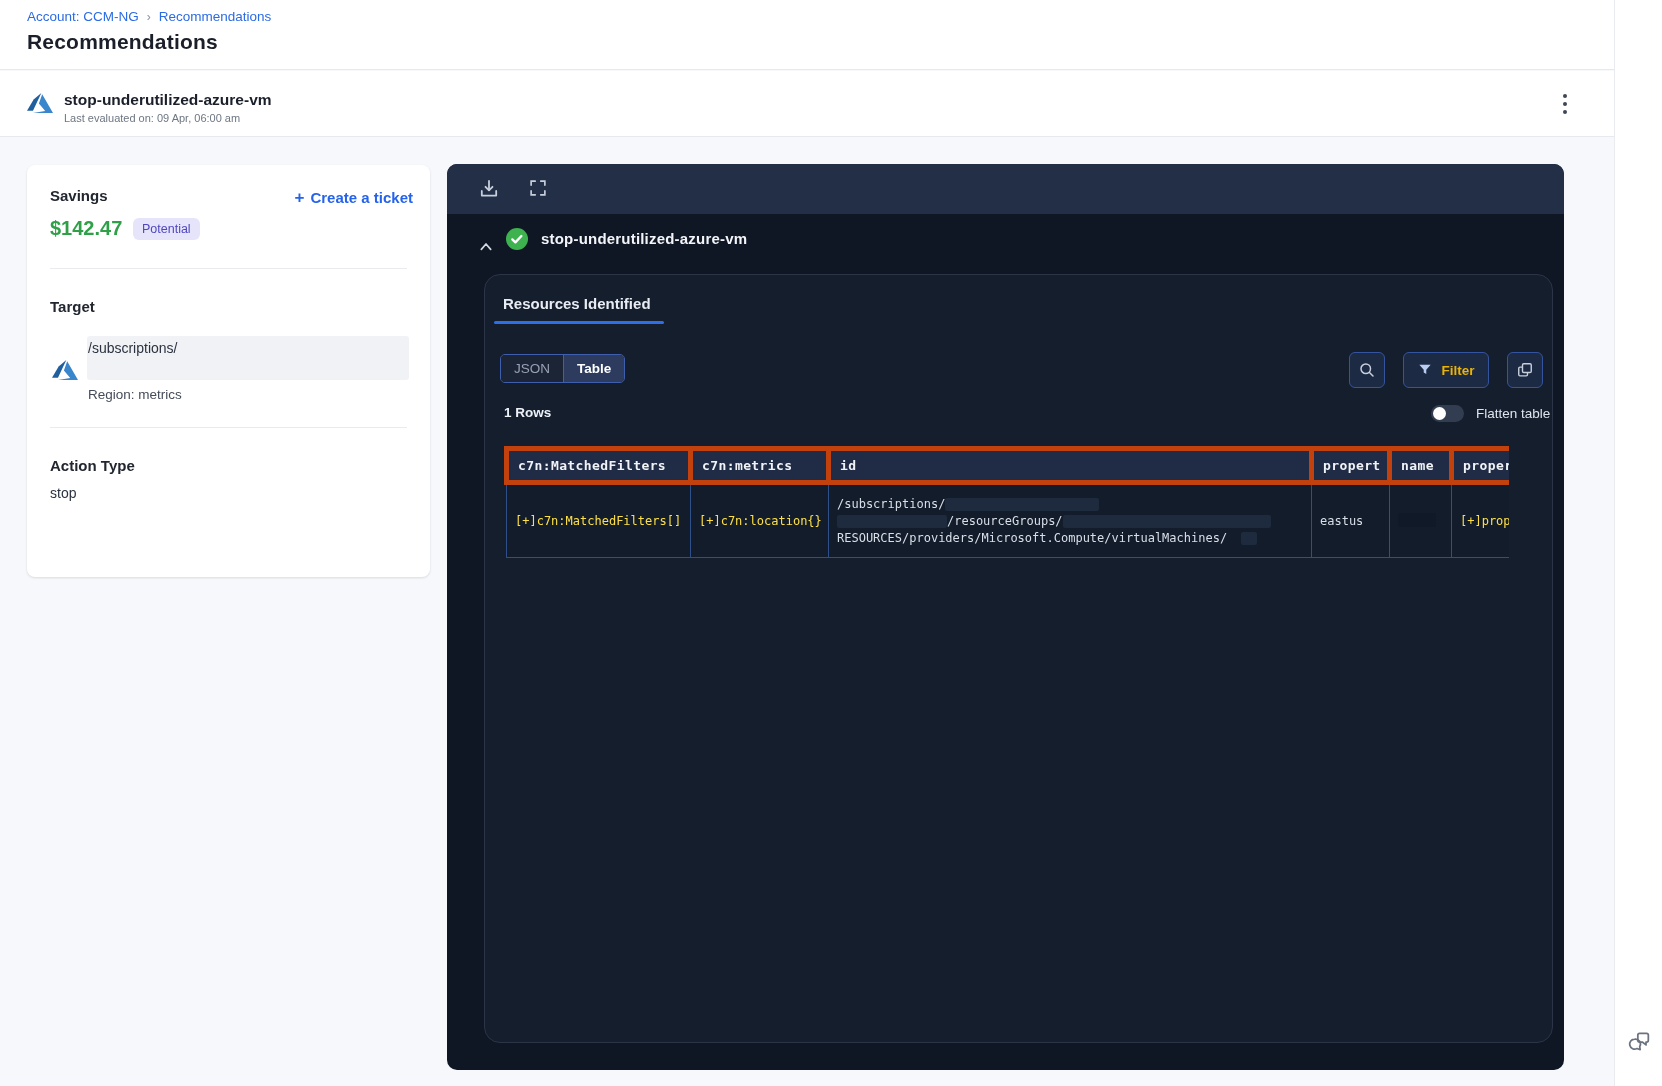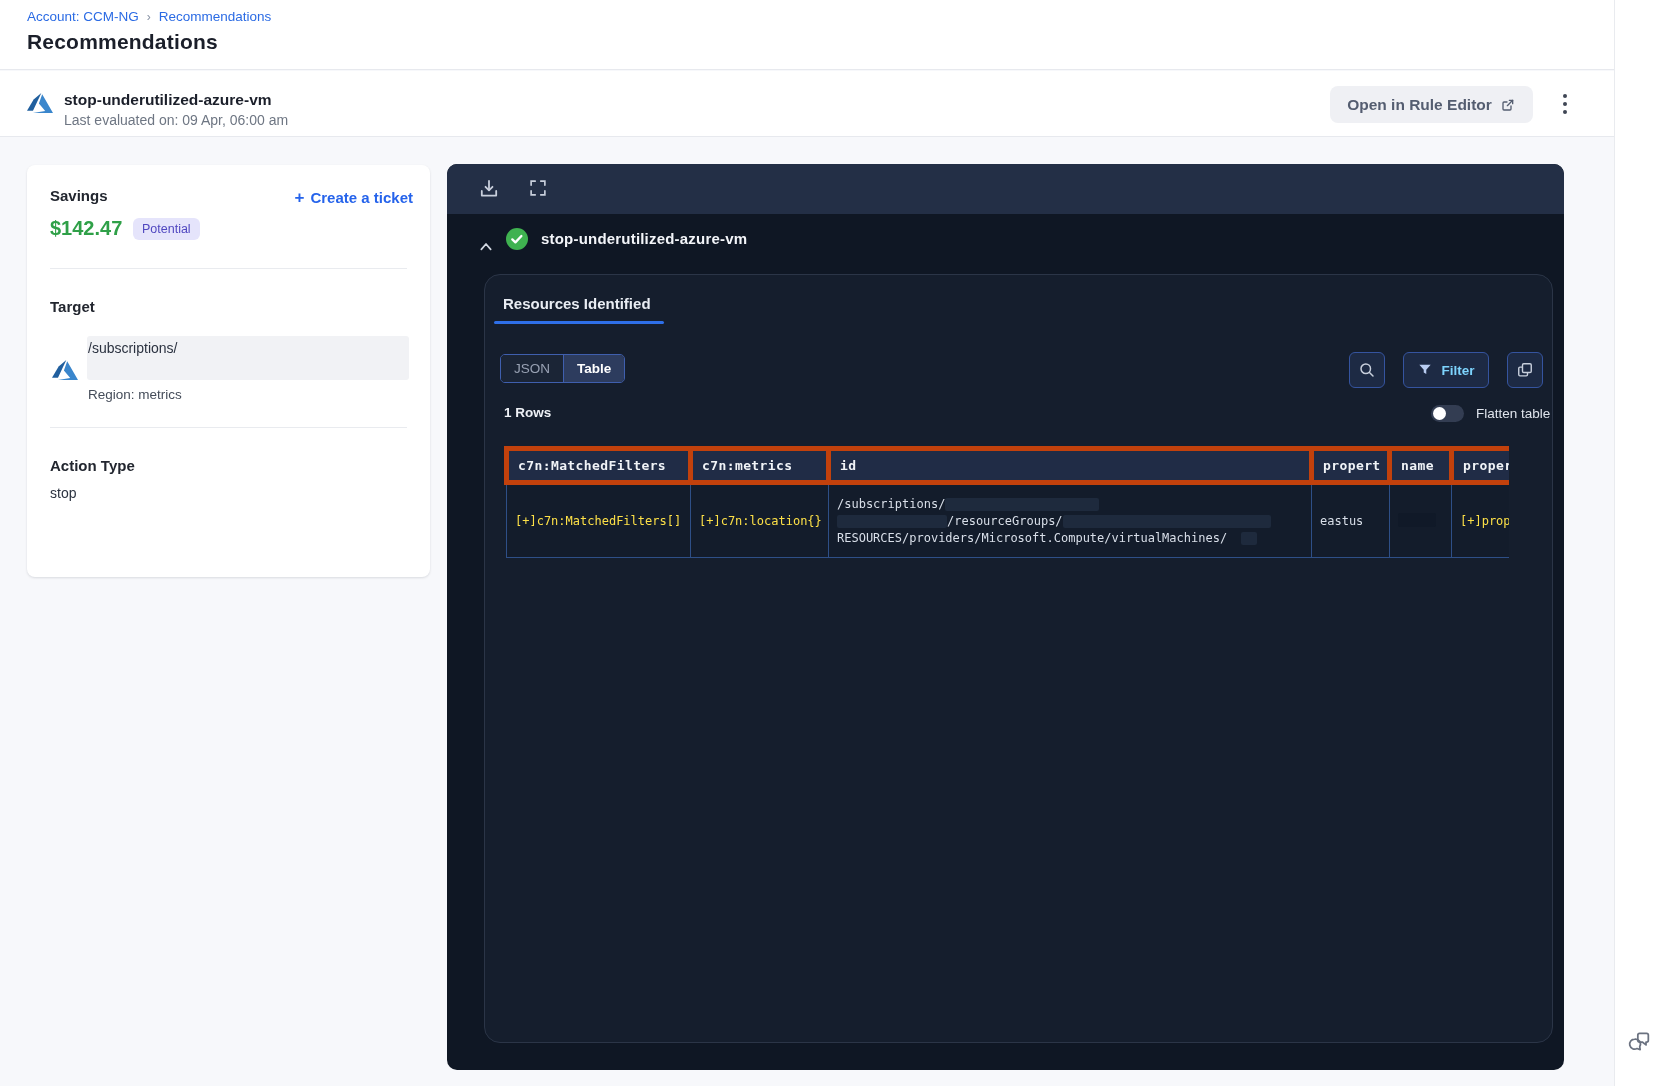--- a/index.html
+++ b/index.html
@@ -13,21 +13,21 @@
   
   .topbar { position:absolute; left:0; top:0; width:1614px; height:70px; background:#fff; border-bottom:1px solid #e7e9ee; }
   .breadcrumb { position:absolute; left:27px; top:9px; font-size:13.5px; color:#2b6be4; display:flex; align-items:center; gap:8px; }
   .breadcrumb .sep { color:#8a94a6; font-size:12px; }
   .breadcrumb a { color:#2b6be4; text-decoration:none; cursor:pointer; }
   .page-title { position:absolute; left:27px; top:30px; font-size:21px; font-weight:700; color:#1b1f2a; letter-spacing:.2px; }
 
   .rule-header { position:absolute; left:0; top:71px; width:1614px; height:66px; background:#fff; border-bottom:1px solid #e7e9ee; }
   .rule-header .azure { position:absolute; left:27px; top:19px; width:26px; height:26px; }
   .rule-name { position:absolute; left:64px; top:20px; font-size:15.5px; font-weight:700; color:#1b1f2a; }
-  .rule-sub { position:absolute; left:64px; top:41px; font-size:14px; color:#6e7683; }
+  .rule-sub { position:absolute; left:64px; top:41px; font-size:11px; color:#6e7683; }
   .btn-rule-editor { position:absolute; left:1330px; top:15px; width:203px; height:37px; background:#eff0f4; border:none; border-radius:8px;
     display:flex; align-items:center; justify-content:center; gap:8px; font-size:15.5px; font-weight:700; color:#545d70; cursor:pointer;
     font-family:"Liberation Sans", sans-serif; }
   .kebab { position:absolute; left:1556px; top:18px; width:18px; height:30px; display:flex; flex-direction:column; align-items:center; justify-content:center; gap:3.5px; cursor:pointer; }
   .kebab i { width:4.5px; height:4.5px; border-radius:50%; background:#3f4654; }
 
   
   .right-rail { position:absolute; left:1614px; top:0; width:48px; height:1086px; background:#fff; border-left:1px solid #e9ebef; }
   .chat-fab { position:absolute; left:10px; top:1028px; width:28px; height:28px; cursor:pointer; }
 
@@ -67,21 +67,21 @@
 
   .seg { position:absolute; left:15px; top:79px; height:29px; display:flex; border:1px solid #3f5fae; border-radius:5px; overflow:hidden; }
   .seg button { font-family:"Liberation Sans", sans-serif; font-size:13.5px; border:none; cursor:pointer; padding:0 13px; background:#1b2536; color:#98a1b3; }
   .seg button.active { background:#2d3c5e; color:#fff; font-weight:700; border-left:1px solid #3f5fae; }
 
   .icon-btn { position:absolute; top:77px; width:36px; height:36px; background:#1d2a44; border:1px solid #35549f; border-radius:6px;
     display:flex; align-items:center; justify-content:center; cursor:pointer; }
   .btn-search { left:864px; } .btn-copy { left:1022px; }
   .btn-filter { position:absolute; left:918px; top:77px; width:86px; height:36px; background:#1d2a44; border:1px solid #35549f; border-radius:6px;
     display:flex; align-items:center; justify-content:center; gap:8px; font-family:"Liberation Sans", sans-serif;
-    font-size:13.5px; font-weight:700; color:#7dd3fc; cursor:pointer; }
+    font-size:13.5px; font-weight:700; color:#eab308; cursor:pointer; }
 
   .rows-count { position:absolute; left:19px; top:130px; font-size:13.5px; font-weight:700; color:#eef1f6; }
   .flatten { position:absolute; left:946px; top:130px; display:flex; align-items:center; gap:12px; }
   .switch { width:33px; height:17px; border-radius:9px; background:#333d52; position:relative; cursor:pointer; }
   .switch .knob { position:absolute; left:2px; top:2px; width:13px; height:13px; border-radius:50%; background:#fff; }
   .flatten-lbl { font-size:13.5px; color:#dfe4ec; }
 
   
   .tbl-wrap { position:absolute; left:19px; top:171px; width:1005px; overflow:hidden; }
   table { border-collapse:collapse; table-layout:fixed; width:1005px; font-family:"DejaVu Sans Mono", monospace; }
@@ -113,30 +113,20 @@
 
   <div class="rule-header">
     <span class="azure">
       <svg viewBox="0 0 24 24" width="26" height="26">
         <path d="M5.483 21.3H24L14.025 4.013l-3.038 8.347 5.836 6.938L5.483 21.3z" fill="#3a86cc"></path>
         <path d="M13.23 2.7 6.105 8.677 0 19.253h5.505L13.23 2.7z" fill="#205f9e"></path>
       </svg>
     </span>
     <div class="rule-name">stop-underutilized-azure-vm</div>
     <div class="rule-sub">Last evaluated on: 09 Apr, 06:00 am</div>
-    <button class="btn-rule-editor">
-      <span>Open in Rule Editor</span>
-      <span>
-        <svg viewBox="0 0 24 24" width="16" height="16" fill="none" stroke="#545d70" stroke-width="2" stroke-linecap="round" stroke-linejoin="round">
-          <path d="M14 5h5v5"></path>
-            <path d="M19 5l-8 8"></path>
-            <path d="M16.5 13.5V18a1.5 1.5 0 0 1-1.5 1.5H6A1.5 1.5 0 0 1 4.5 18V9A1.5 1.5 0 0 1 6 7.5h4.5"></path>
-        </svg>
-      </span>
-    </button>
     <div class="kebab">
         <i></i>
         <i></i>
         <i></i>
       </div>
   </div>
 
   <div class="right-rail">
     <span class="chat-fab">
       <svg viewBox="0 0 24 24" width="28" height="28" fill="none" stroke="#6b7280" stroke-width="1.5" stroke-linejoin="round">

